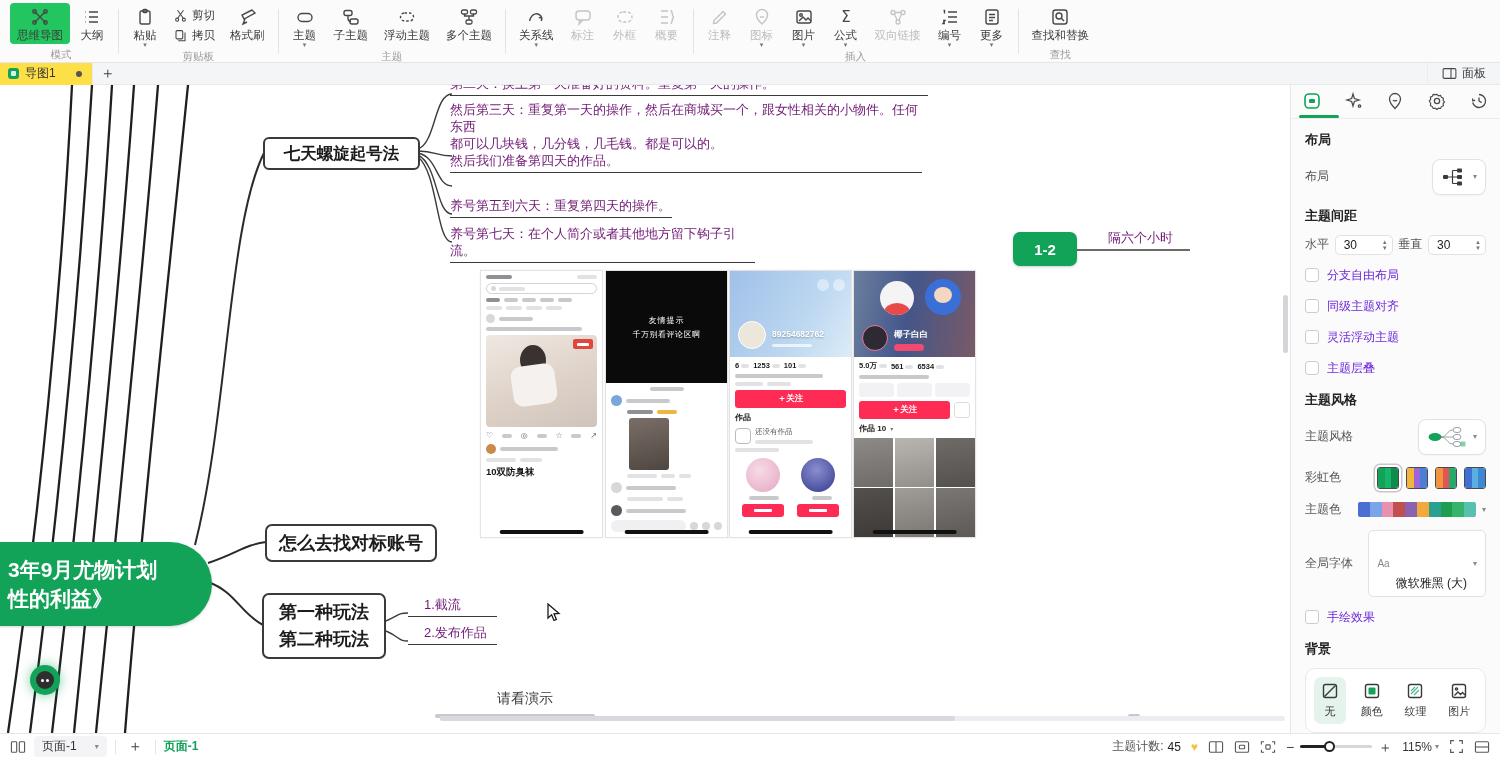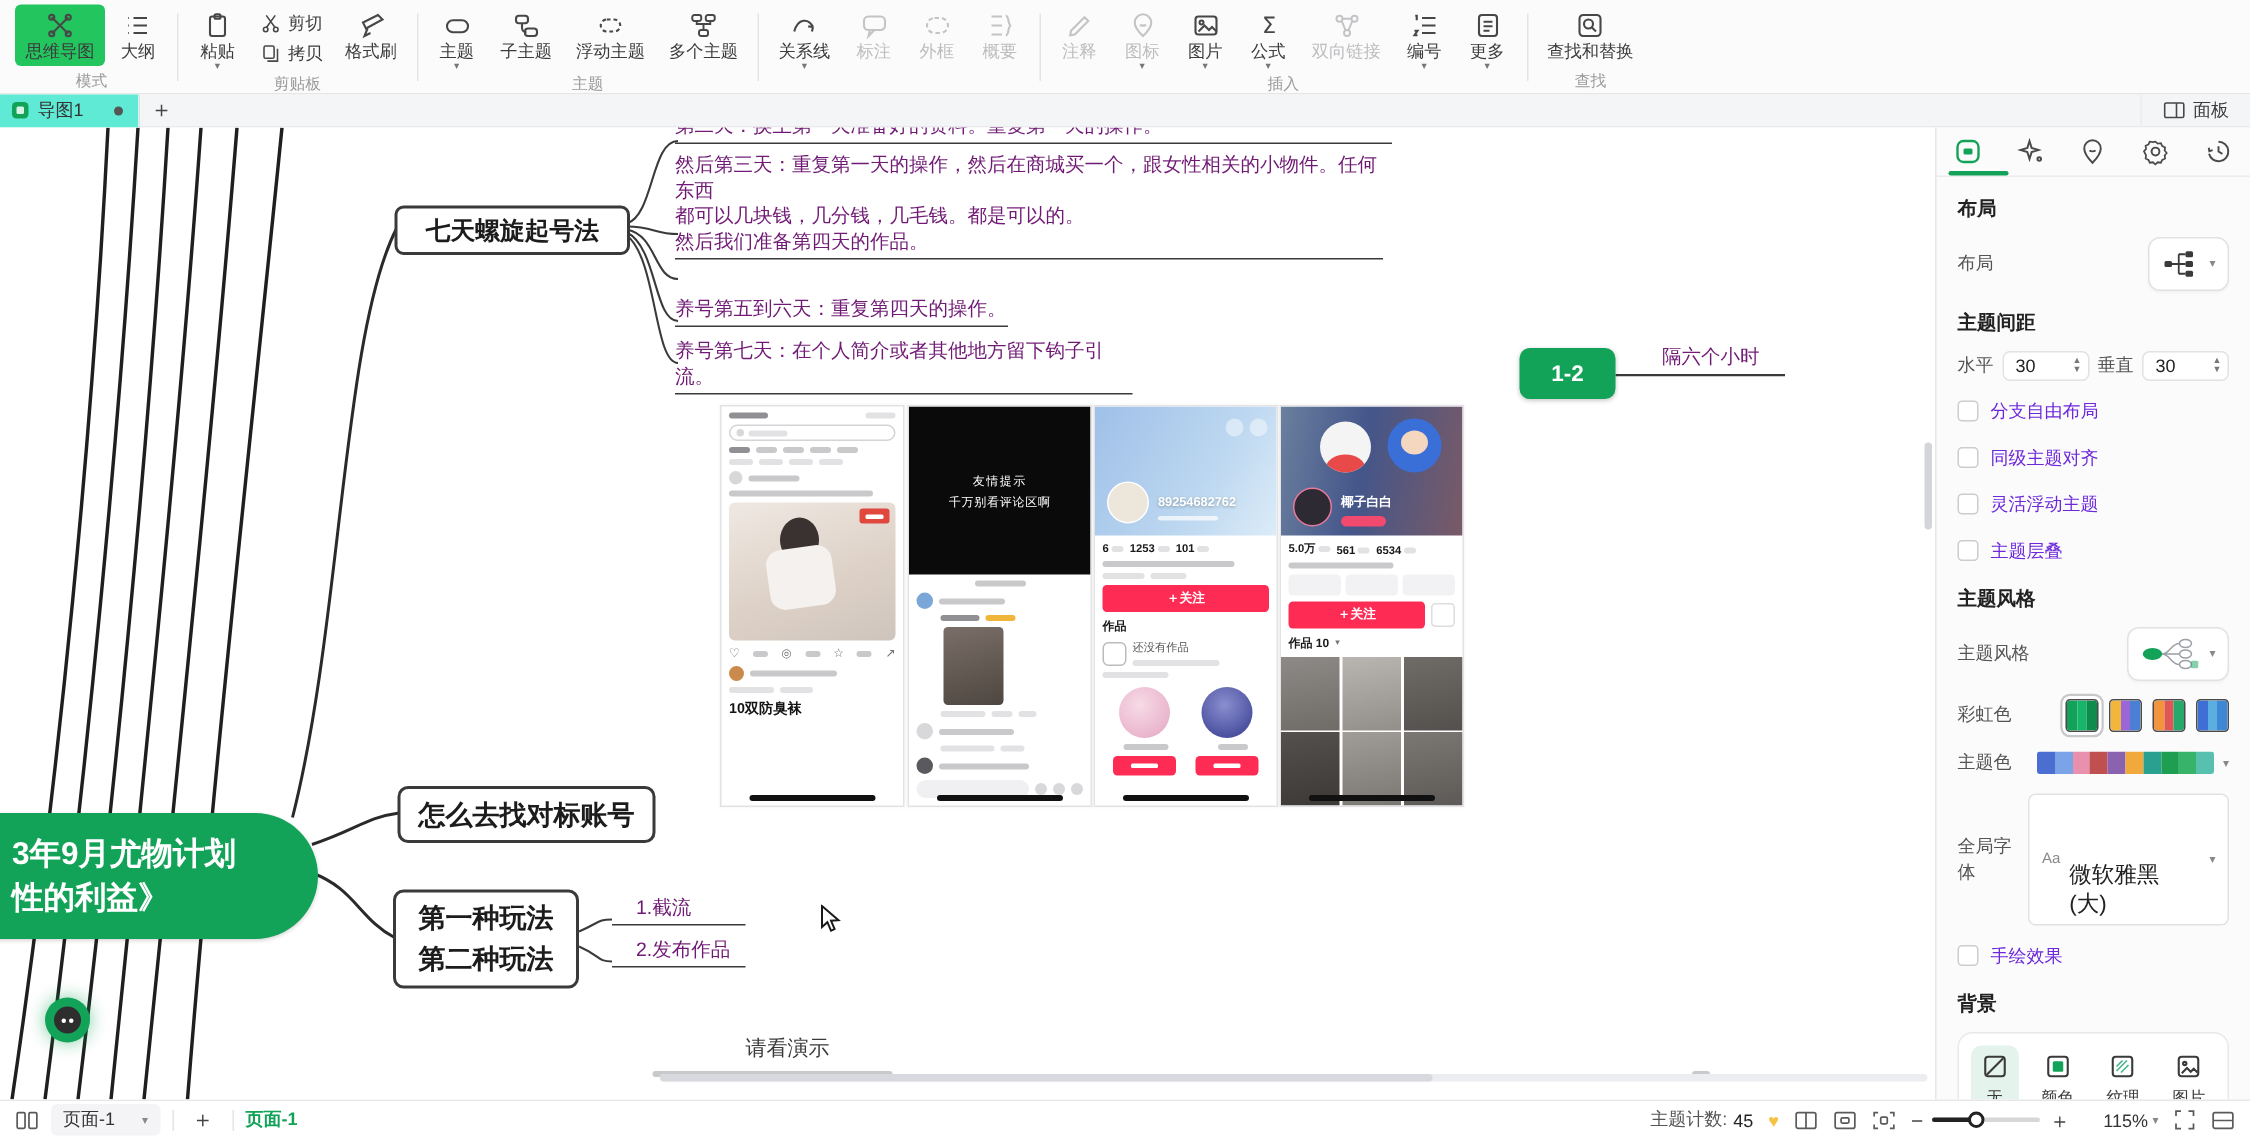--- a/index.html
+++ b/index.html
@@ -22,21 +22,21 @@
   .tbtn.disabled .tlabel { color:#bdbdbf; }
   .tbtn.disabled svg * { stroke:#c4c4c6 !important; fill:none; }
   .smallcol { display:flex; flex-direction:column; gap:3px; justify-content:flex-start; padding-top:4px;}
   .sbtn { display:flex; align-items:center; gap:4px; padding:1px 6px; border-radius:3px; cursor:pointer;}
   .sbtn .tlabel { font-size:11.5px; color:#3c3c3c; white-space:nowrap; }
   svg.ic { display:block; }
 
   
   .tabbar { height:22px; background:#f4f5f6; border-bottom:1px solid #e9e9eb;
     display:flex; align-items:center; font-size:12px; }
-  .doc-tab { display:flex; align-items:center; gap:6px; background:#5eead4; height:22px;
+  .doc-tab { display:flex; align-items:center; gap:6px; background:#fde047; height:22px;
     padding:0 10px 0 8px; border-right:1px solid #e9e9eb; cursor:pointer; }
   .doc-logo { width:11px; height:11px; border-radius:3px; background:#12a258; position:relative; }
   .doc-logo::after { content:""; position:absolute; inset:3px; background:#d9f2e6; border-radius:1px; }
   .unsaved-dot { width:6px; height:6px; border-radius:50%; background:#555; margin-left:14px; }
   .tab-add { width:30px; text-align:center; font-size:15px; color:#444; cursor:pointer; }
   .tab-spacer { flex:1; }
   .panel-toggle { display:flex; align-items:center; gap:5px; padding:0 14px; color:#3c3c3c;
     cursor:pointer; font-size:12px; border-left:1px solid #ececee; height:22px; }
 
   
@@ -168,21 +168,21 @@
   .swatches { display:flex; gap:7px; }
   .swatch { width:22px; height:22px; border:1.5px solid #4a4a4a; border-radius:3px; overflow:hidden;
     display:flex; cursor:pointer; }
   .swatch span { flex:1; height:100%; }
   .swatch.sel { box-shadow:0 0 0 2px #fff,0 0 0 3.5px #c8c8cb; }
   .color-strip { width:118px; height:15px; border-radius:2px; overflow:hidden; display:flex; cursor:pointer; }
   .color-strip span { flex:1; height:100%; }
   .fontbox { background:#fff; border:1px solid #e2e2e4; border-radius:5px; display:flex; align-items:center;
     gap:6px; padding:4px 8px; cursor:pointer; }
   .fontbox .aa { font-size:10px; color:#888; }
-  .fontbox .fname { font-size:15px; color:#222;margin-top:40px; }
+  .fontbox .fname { font-size:12px; color:#222;margin-top:40px; }
   .bgselector { background:#fff; border:1px solid #e9e9eb; border-radius:10px; display:flex;
     padding:8px 4px; justify-content:space-around; margin-bottom:14px; }
   .bgopt { display:flex; flex-direction:column; align-items:center; gap:4px; padding:5px 7px;
     border-radius:7px; cursor:pointer; color:#3a3a3a; font-size:11px; }
   .bgopt.sel { background:#e4f4ec; }
   .mini-mindmap { width:40px; height:22px; position:relative; }
 
   
   .statusbar { height:26px; background:#fff; border-top:1px solid #e7e7e9; display:flex;
     align-items:center; padding:0 10px; font-size:12px; color:#555; }
@@ -194,21 +194,21 @@
   .page-tab-active { color:#12a258; font-weight:bold; cursor:pointer; }
   .sb-right { margin-left:auto; display:flex; align-items:center; gap:10px; }
   .heart { color:#f5c242; font-size:12px; }
   .sb-ic { display:flex; align-items:center; cursor:pointer; }
   .zoomslider { display:flex; align-items:center; gap:6px; }
   .zs-track { width:72px; height:2.5px; background:#d7d7da; border-radius:2px; position:relative; cursor:pointer; }
   .zs-fill { position:absolute; left:0; top:0; height:2.5px; width:28px; background:#222; border-radius:2px; }
   .zs-thumb { position:absolute; left:24px; top:-4.5px; width:11px; height:11px; border-radius:50%;
     background:#fff; border:2px solid #222; }
   .zs-sign { font-size:14px; color:#444; cursor:pointer; line-height:10px; }
-  .zoom-val { display:flex; align-items:center; gap:3px; color:#333; cursor:pointer;margin-left:12px; }
+  .zoom-val { display:flex; align-items:center; gap:3px; color:#333; cursor:pointer; }
 </style>
 </head>
 <body>
 
 <div class="app">
 
   <div class="toolbar">
     <div class="tgroup">
       <div class="tbtns">
         <div class="tbtn active">

